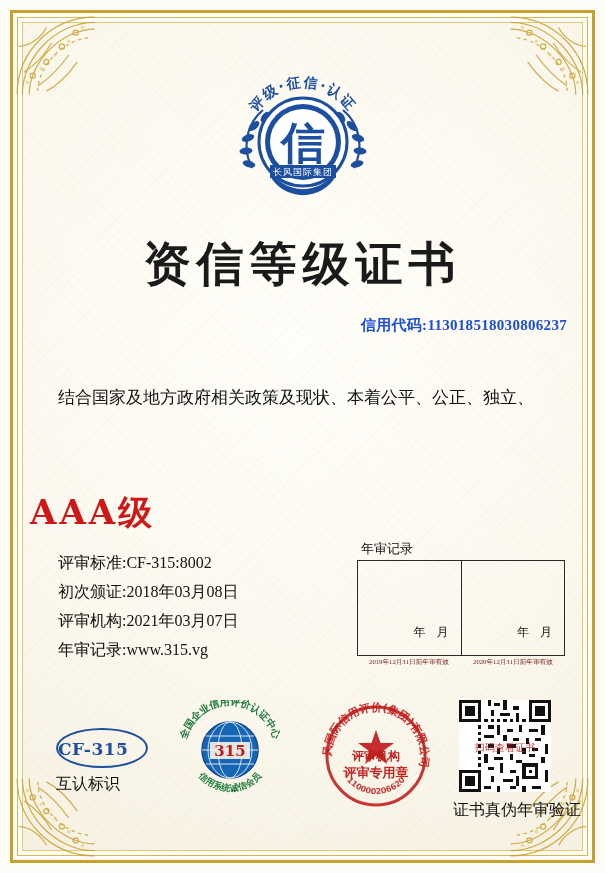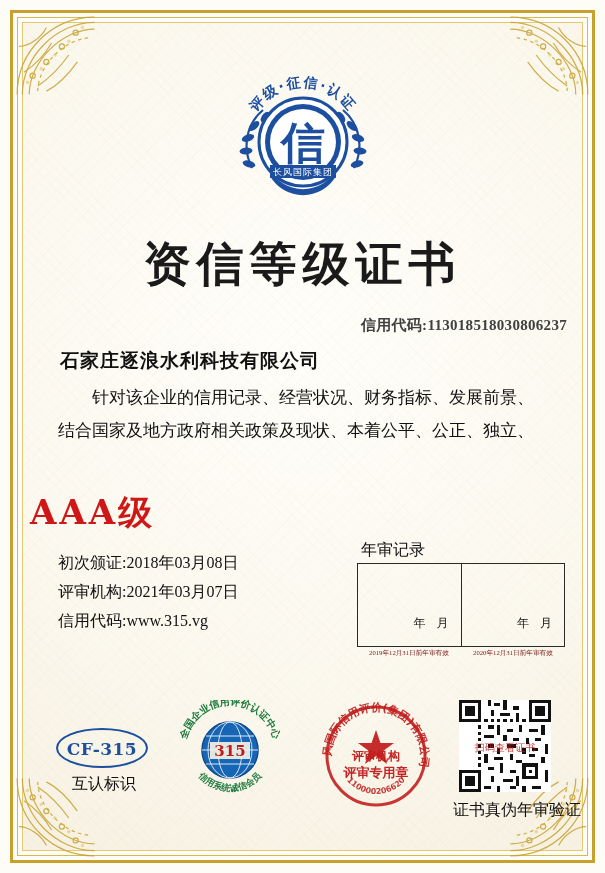--- a/index.html
+++ b/index.html
@@ -93,21 +93,21 @@
     letter-spacing: 6px;
     color: #1a1a1a;
   }
 
   .credit-code {
     position: absolute;
     top: 288px;
     right: 8px;
     font-size: 15px;
     font-weight: bold;
-    color: #404040;
+    color: #1d4ed8;
     letter-spacing: .3px;
   }
 
   .company-name {
     position: absolute;
     top: 320px;
     left: 30px;
     font-size: 19px;
     font-weight: bold;
     color: #111;
@@ -150,28 +150,28 @@
   .info-block div { white-space: nowrap; }
 
   
   .review-box {
     position: absolute;
     top: 512px;
     right: 10px;
     width: 208px;
   }
   .review-title {
-    font-size: 16px;
+    font-size: 13px;
     color: #111;
     padding-left: 4px;
     margin-bottom: 2px;
   }
   .review-table {
     width: 100%;
-    height: 84px;
+    height: 96px;
     border: 1px solid #2a2a2a;
     box-sizing: border-box;
     display: flex;
   }
   .review-cell {
     flex: 1;
     position: relative;
     box-sizing: border-box;
   }
   .review-cell + .review-cell { border-left: 1px solid #2a2a2a; }
@@ -194,21 +194,20 @@
     padding-top: 1px;
     transform: scale(.95);
   }
 
   
   .badge-cf {
     position: absolute;
     left: 26px;
     top: 700px;
     width: 96px;
-    text-align: center;
   }
   .badge-cf .oval {
     width: 92px;
     height: 40px;
     border: 2px solid #1d4fa0;
     border-radius: 50%;
     color: #1d4fa0;
     font-size: 17px;
     font-weight: bold;
     line-height: 38px;
@@ -399,33 +398,32 @@
         <path d="M52 98 A38 38 0 0 0 118 98 L118 104 A38 38 0 0 1 52 104 Z" fill="#1d4fa0"></path>
         <rect x="52" y="93" width="66" height="13" fill="#1d4fa0"></rect>
         <text x="85" y="103" text-anchor="middle" font-family="DejaVu Sans, sans-serif" font-size="9" fill="#ffffff" letter-spacing="1">长风国际集团</text>
       </svg>
     </div>
 
     <div class="main-title">资信等级证书</div>
 
     <div class="credit-code">信用代码:113018518030806237</div>
 
-    <div class="company-name">石家庄逐浪水利科技有限公司</div>
 
     <div class="body-text">
-      <p class="indent">针对该企业的信用记录、经营状况、财务指标、发展前景、</p>
       <p>结合国家及地方政府相关政策及现状、本着公平、公正、独立、</p>
     </div>
 
     <div class="grade">AAA级</div>
 
     <div class="info-block">
+      <div>评审标准:CF-315:8002</div>
       <div>初次颁证:2018年03月08日</div>
       <div>评审机构:2021年03月07日</div>
-      <div>信用代码:www.315.vg</div>
+      <div>年审记录:www.315.vg</div>
     </div>
 
     <div class="review-box">
       <div class="review-title">年审记录</div>
       <div class="review-table">
         <div class="review-cell">
           <span class="ym">年  月</span>
         </div>
         <div class="review-cell">
           <span class="ym">年  月</span>

